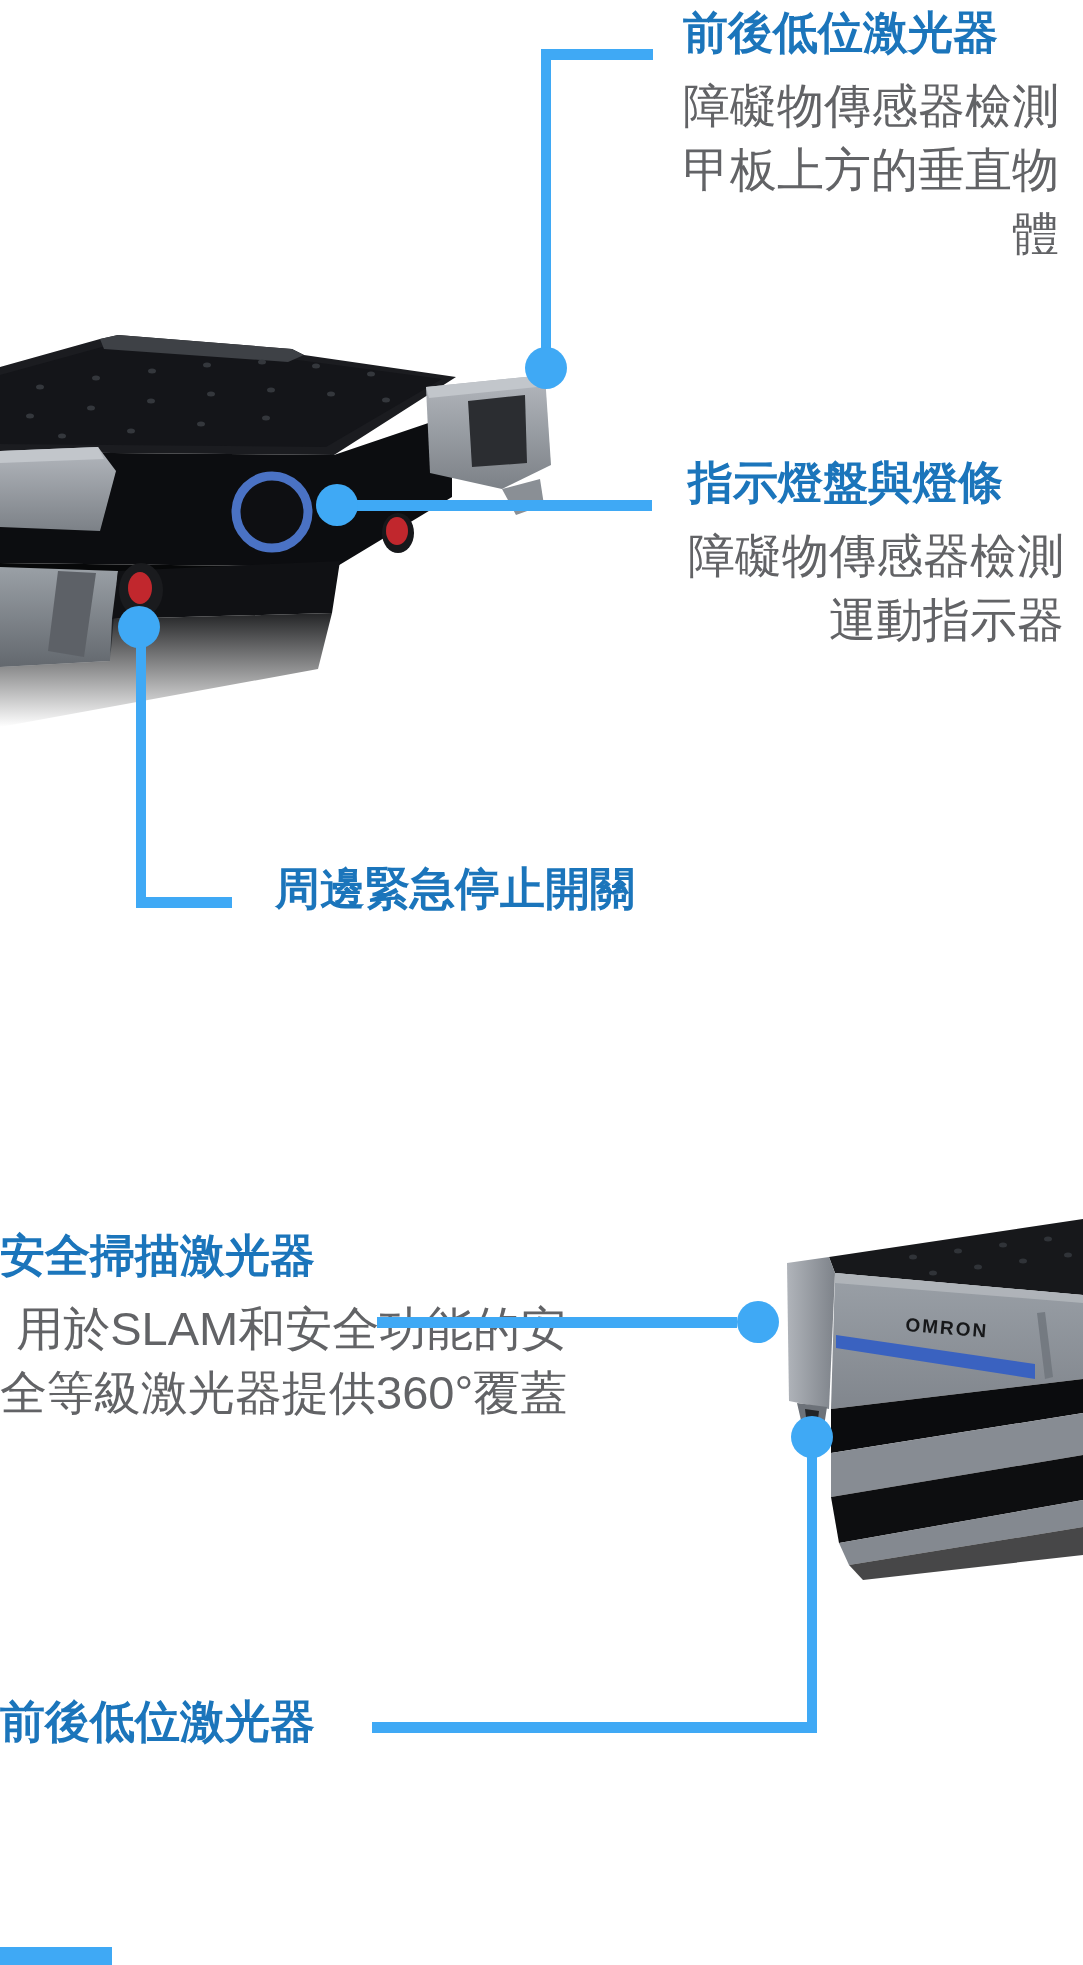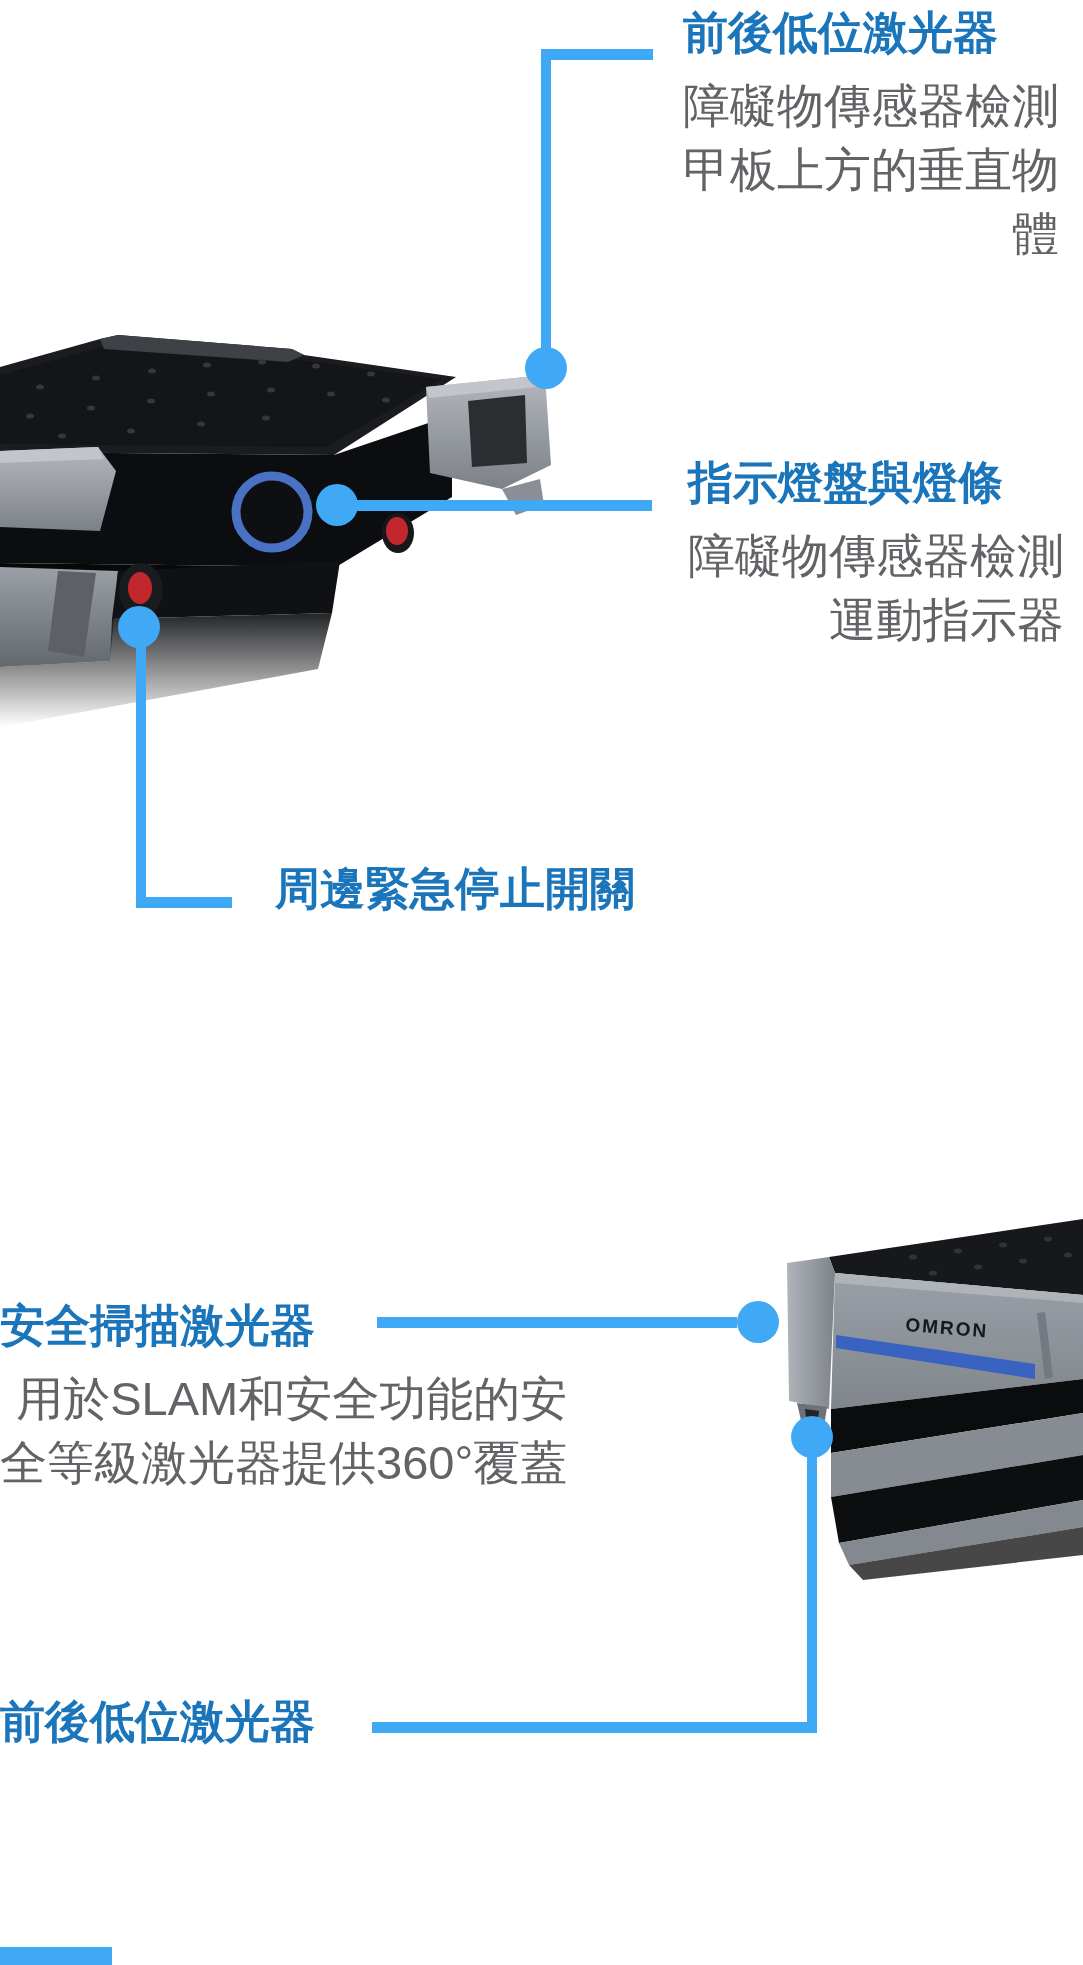--- a/index.html
+++ b/index.html
@@ -163,21 +163,21 @@
 
   <div class="dot" style="left:118px;top:606px"></div>
   <div class="line-v" style="left:136px;top:627px;width:10px;height:281px"></div>
   <div class="line-h" style="left:136px;top:897px;width:96px;height:11px"></div>
   <div class="ann" style="left:275px;top:860px">
     <h2 class="t">周邊緊急停止開關</h2>
   </div>
 
   <div class="line-h" style="left:377px;top:1317px;width:360px;height:11px"></div>
   <div class="dot" style="left:737px;top:1301px"></div>
-  <div class="ann" style="left:0;top:1297px">
+  <div class="ann" style="left:0;top:1227px">
     <h2 class="t">安全掃描激光器</h2>
     <div class="d">
       <div>用於SLAM和安全功能的安</div>
       <div>全等級激光器提供360°覆蓋</div>
     </div>
   </div>
 
   <div class="dot" style="left:791px;top:1416px"></div>
   <div class="line-v" style="left:807px;top:1437px;width:10px;height:296px"></div>
   <div class="line-h" style="left:372px;top:1722px;width:445px;height:11px"></div>

